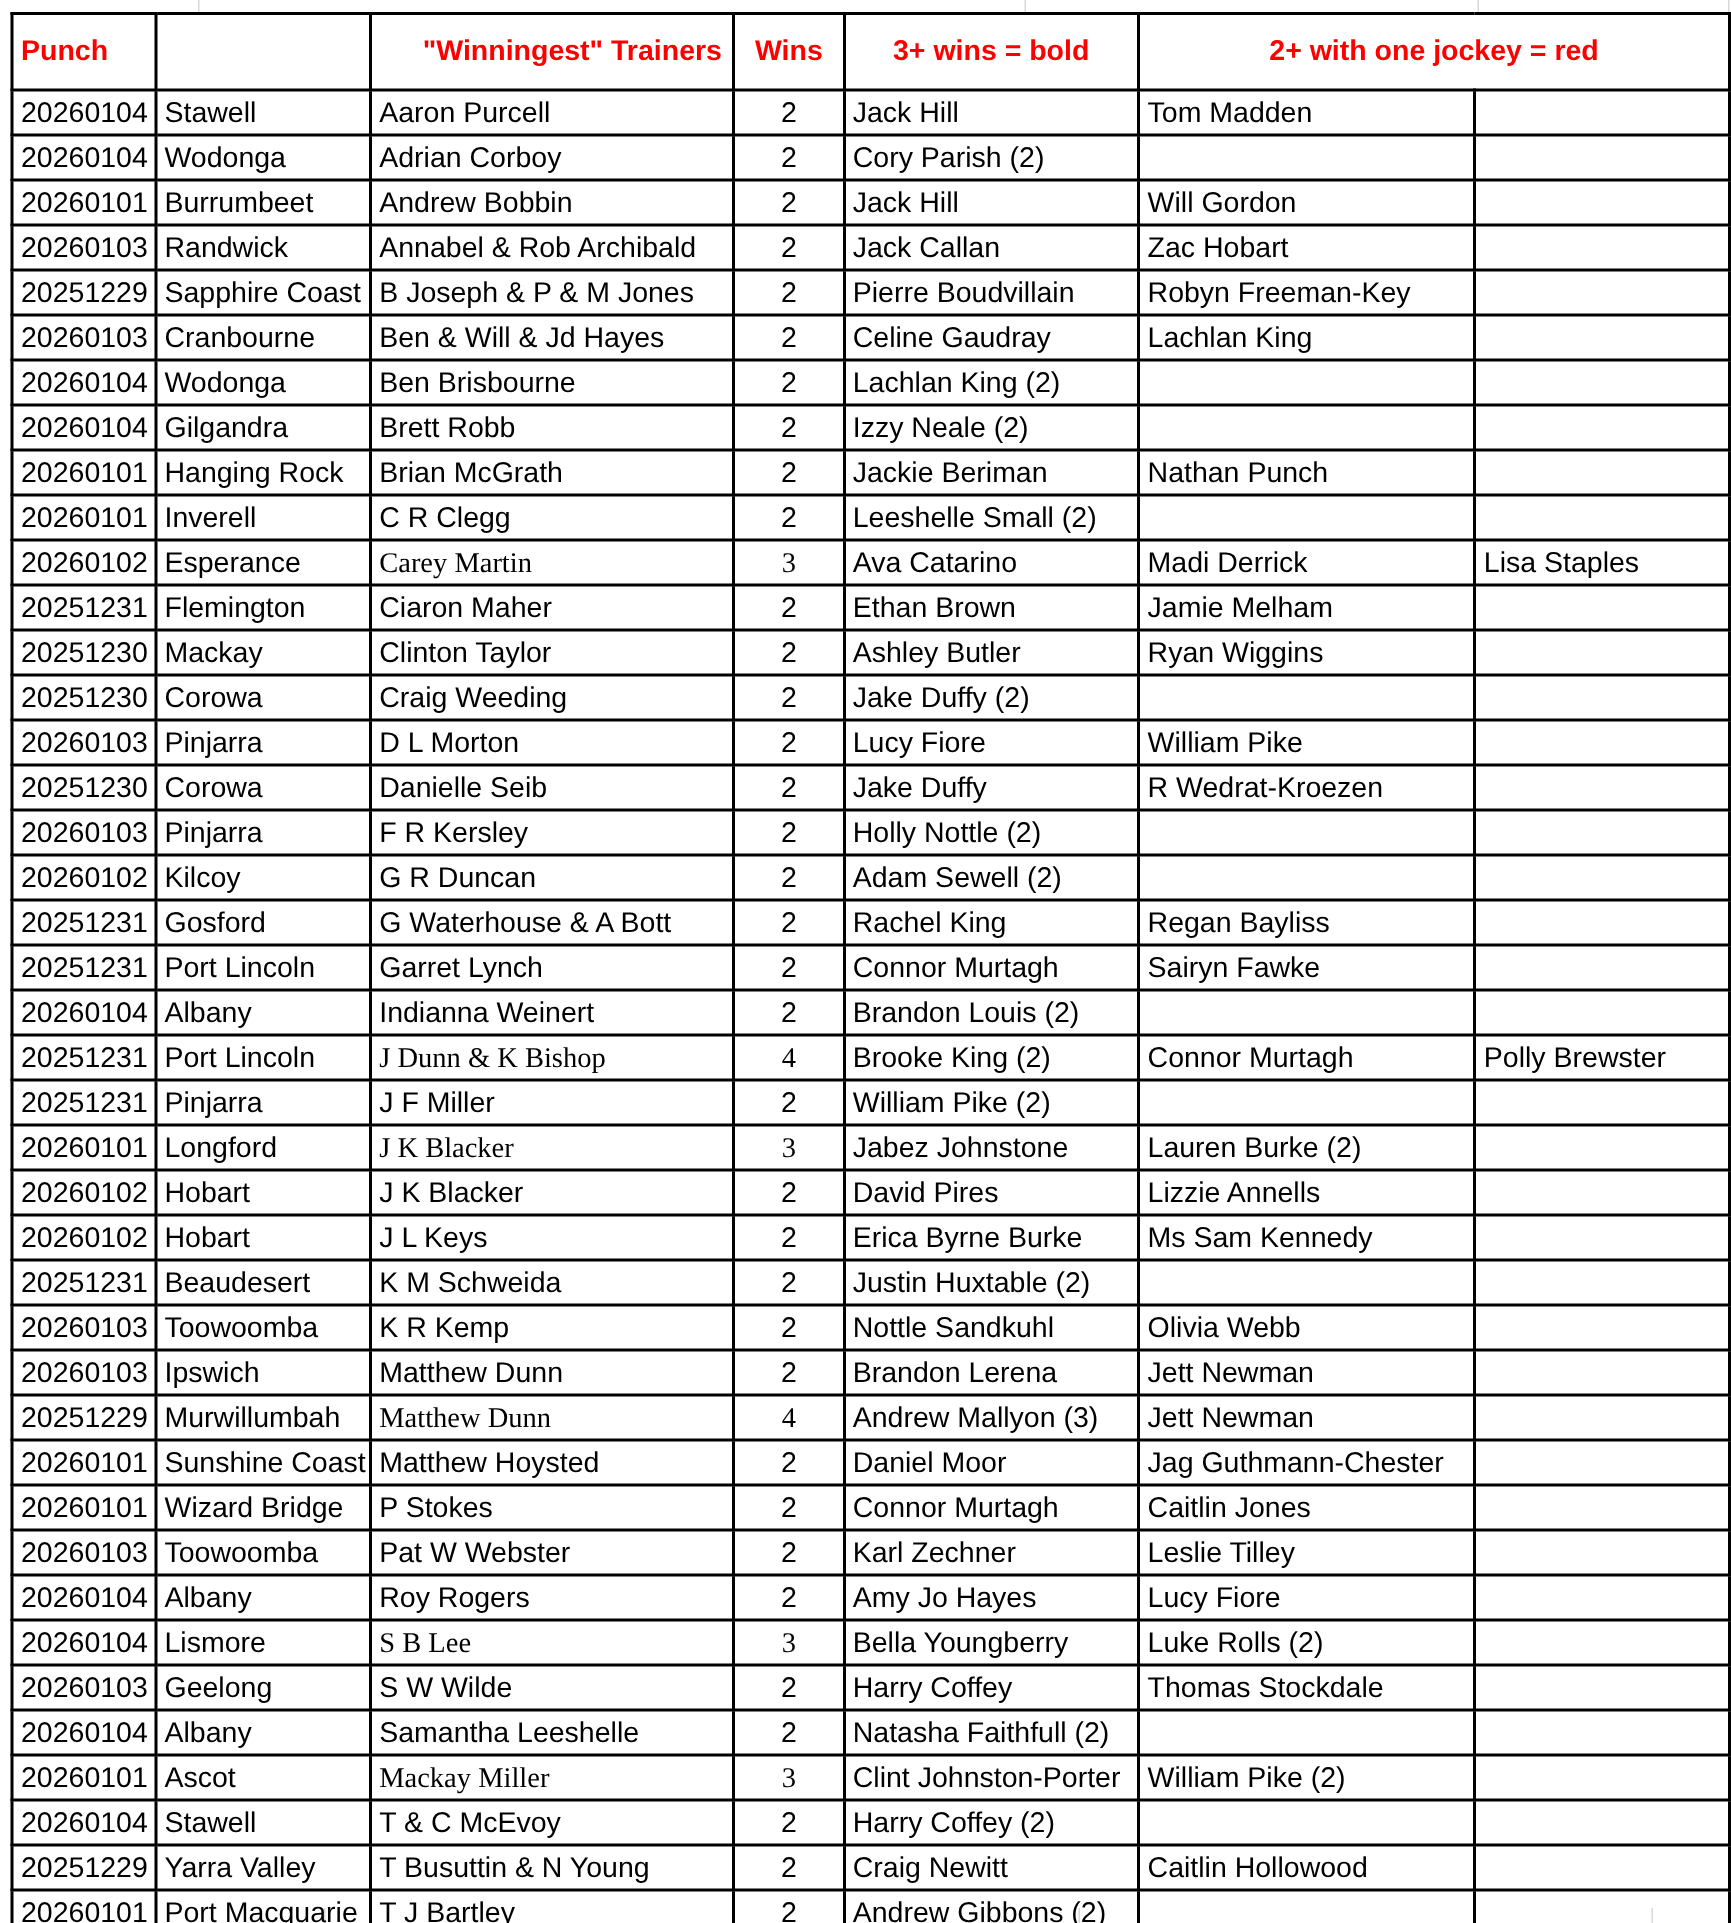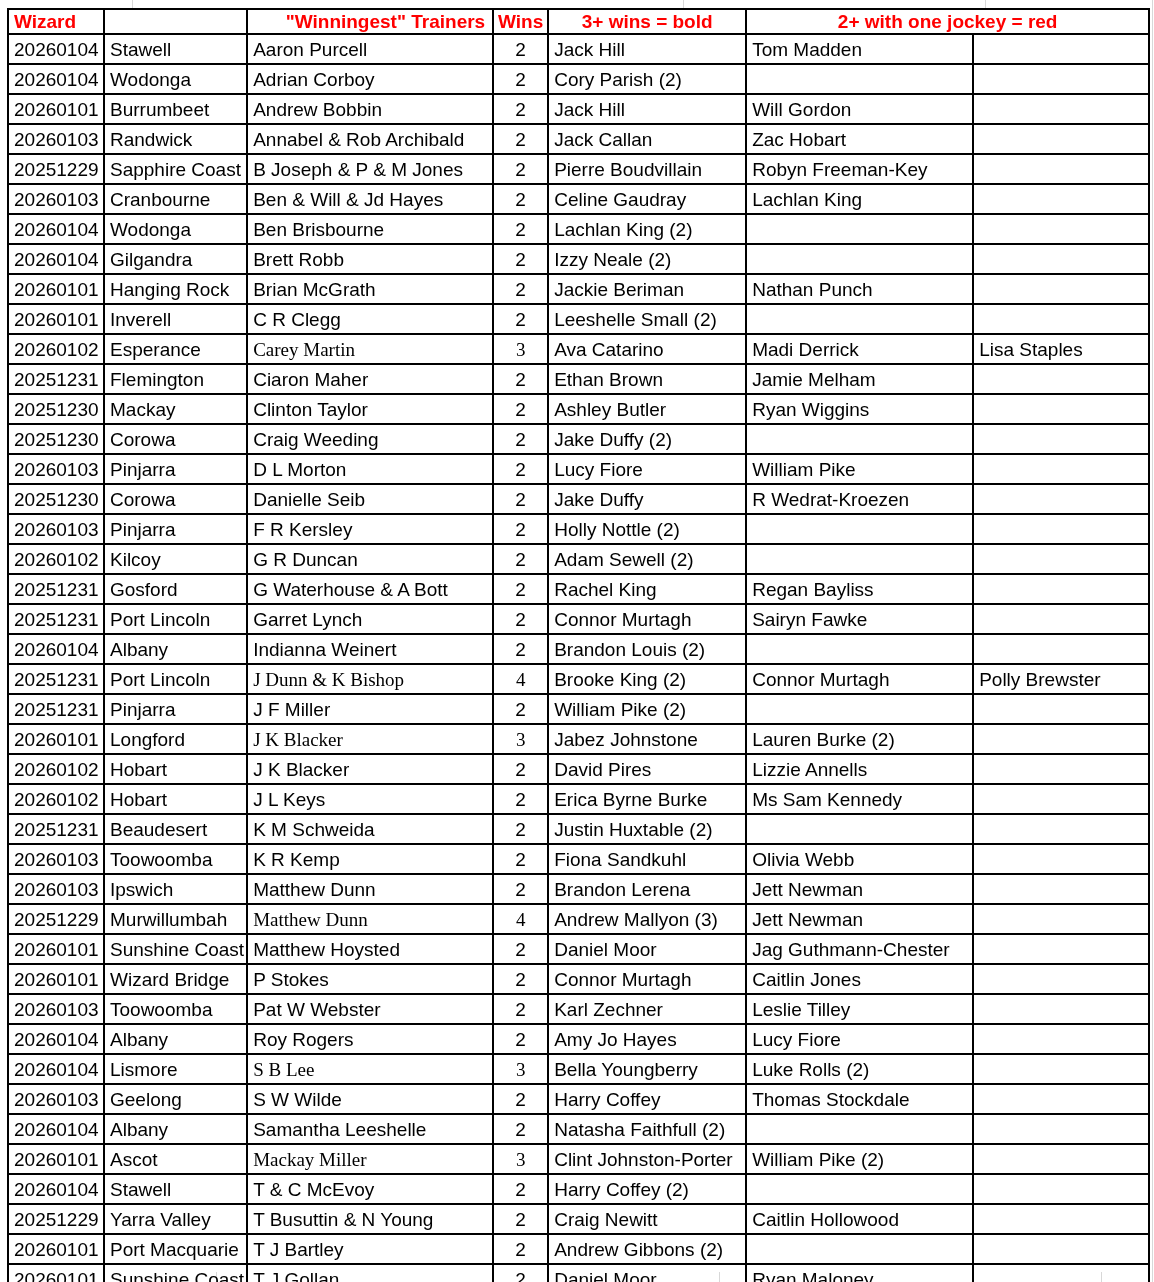--- a/index.html
+++ b/index.html
@@ -33,21 +33,21 @@
     text-align: left;
     font-weight: normal;
     color: #000000;
   }
   .sheet th {
     color: #FF0000;
     font-weight: bold;
     height: 23px;
   }
   .sheet th.h-right  { text-align: right;  padding-right: 7px; }
-  .sheet th.h-center { text-align: center; padding: 0; }
+  .sheet th.h-center { text-align: center; padding: 13px; }
   .sheet td.c-wins   { text-align: center; padding: 0; }
   .s-k  { color: #000000; font-weight: normal; }
   .s-r  { color: #FF0000; font-weight: normal; }
   .s-rb { color: #FF0000; font-weight: bold; font-family: Liberation Serif, serif; }
   .faint-line {
     position: absolute;
     width: 1px;
     background: #d8d8d8;
   }
 </style>
@@ -68,21 +68,21 @@
     <col style="width:96px">
       <col style="width:143px">
       <col style="width:246px">
       <col style="width:55px">
     <col style="width:198px">
       <col style="width:227px">
       <col style="width:176px">
   </colgroup>
   <thead>
     <tr>
-      <th>Wizard</th>
+      <th>Punch</th>
       <th></th>
       <th class="h-right">"Winningest" Trainers</th>
       <th class="h-center">Wins</th>
       <th class="h-center">3+ wins = bold</th>
       <th class="h-center" colspan="2">2+ with one jockey = red</th>
     </tr>
   </thead>
   <tbody>
   <tr>
     <td class="c-date">20260104</td>
@@ -352,21 +352,21 @@
     <td class="c-jockey s-r">Justin Huxtable (2)</td>
     <td class="c-jockey s-k"></td>
     <td class="c-jockey s-k"></td>
   </tr>
 
   <tr>
     <td class="c-date">20260103</td>
     <td class="c-venue">Toowoomba</td>
     <td class="c-trainer s-k">K R Kemp</td>
     <td class="c-wins s-k">2</td>
-    <td class="c-jockey s-k">Fiona Sandkuhl</td>
+    <td class="c-jockey s-k">Nottle Sandkuhl</td>
     <td class="c-jockey s-k">Olivia Webb</td>
     <td class="c-jockey s-k"></td>
   </tr>
 
   <tr>
     <td class="c-date">20260103</td>
     <td class="c-venue">Ipswich</td>
     <td class="c-trainer s-k">Matthew Dunn</td>
     <td class="c-wins s-k">2</td>
     <td class="c-jockey s-k">Brandon Lerena</td>

